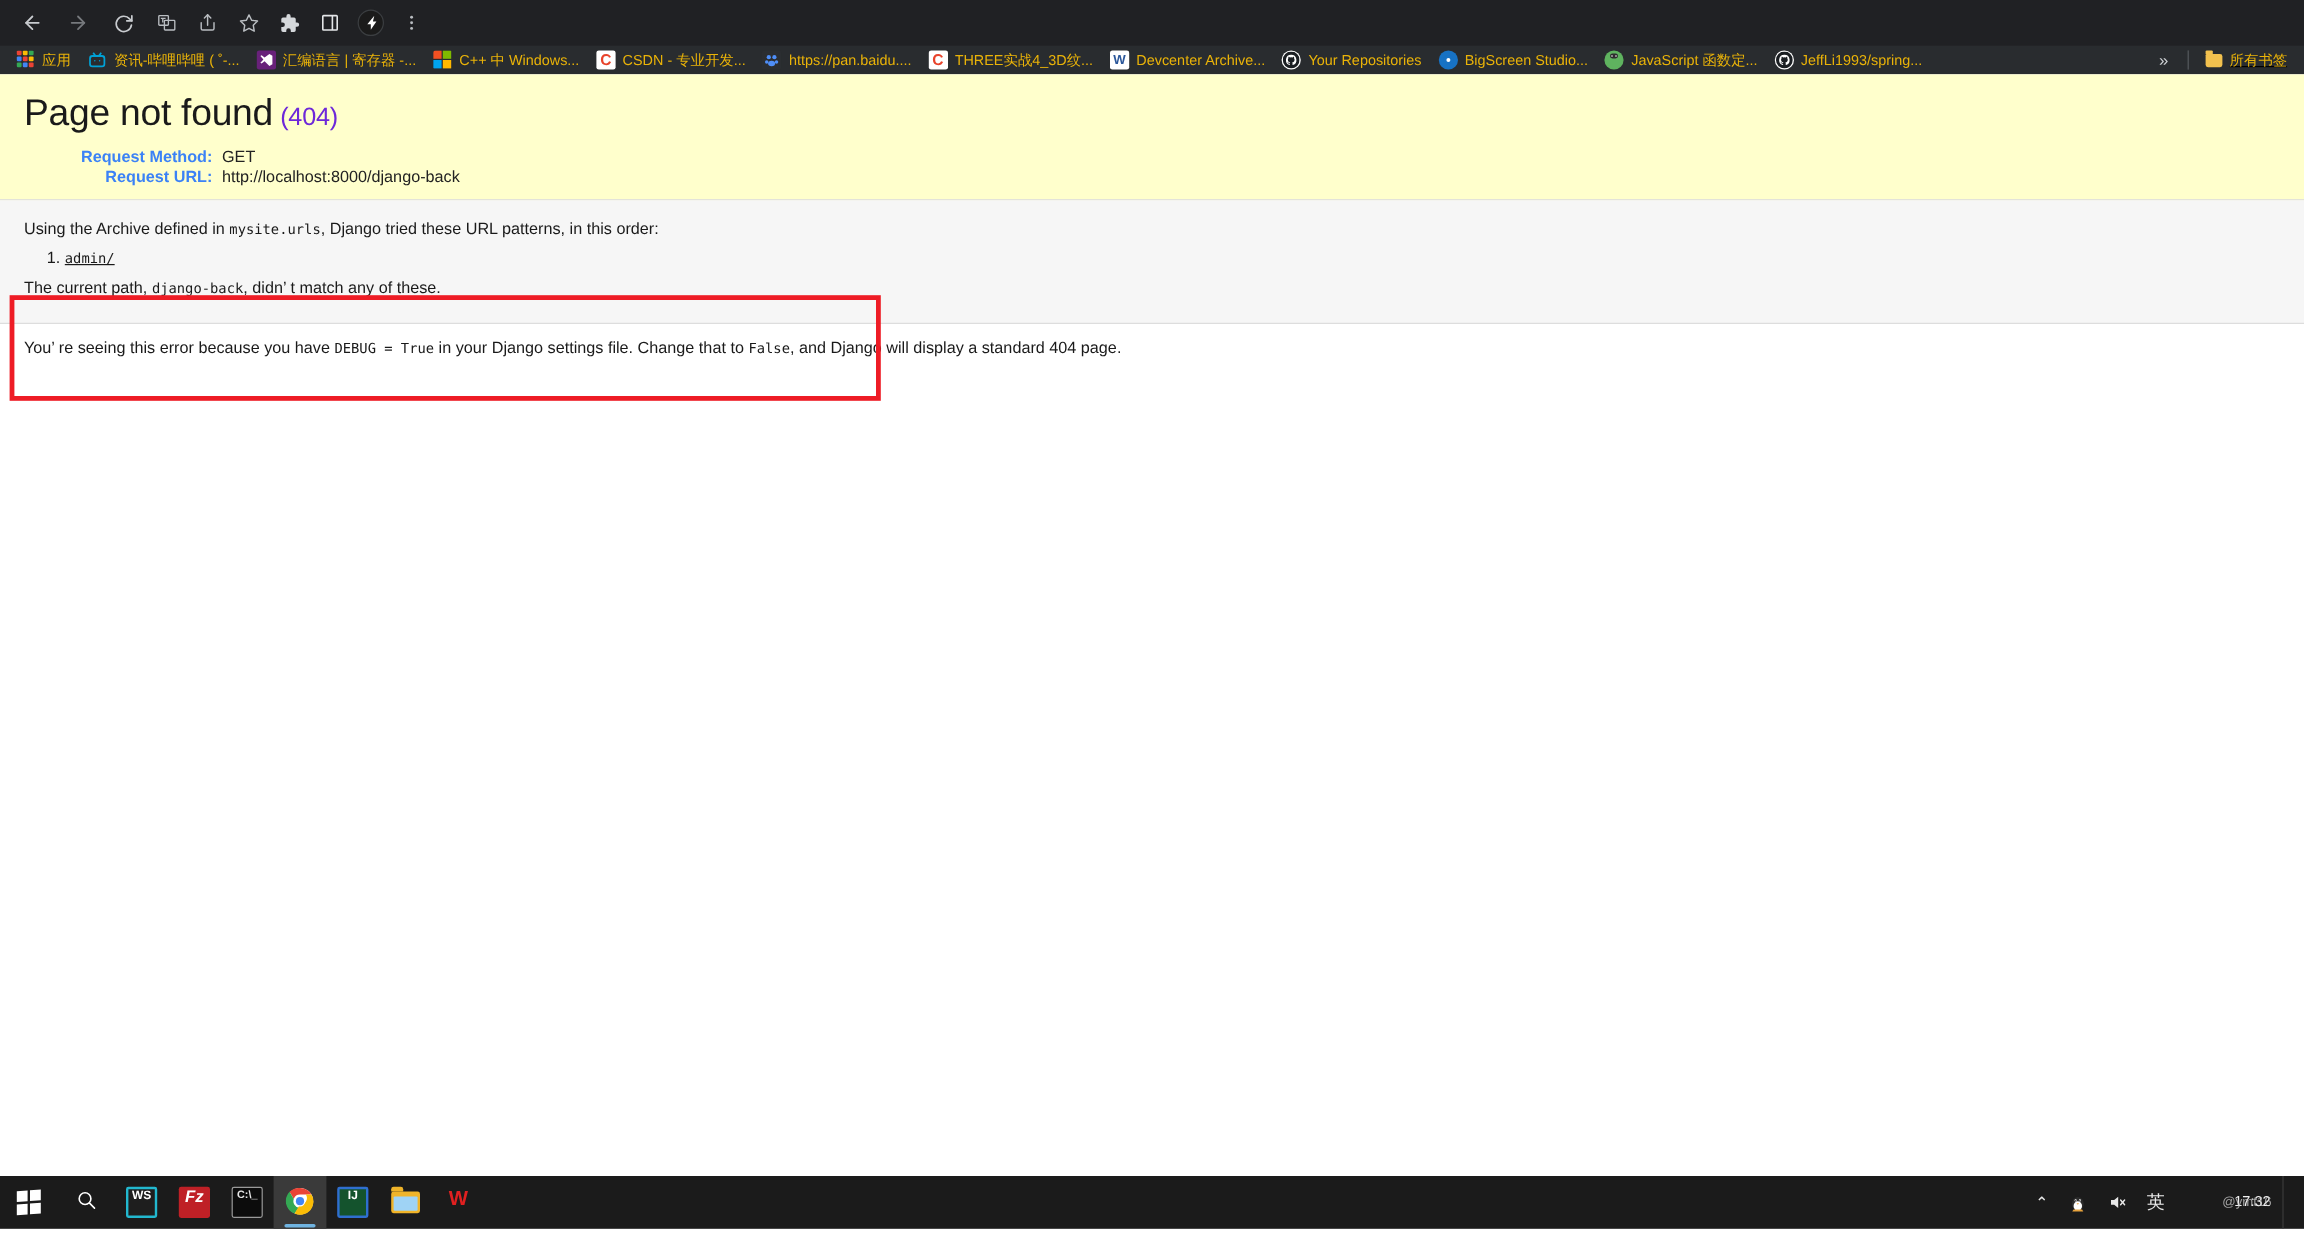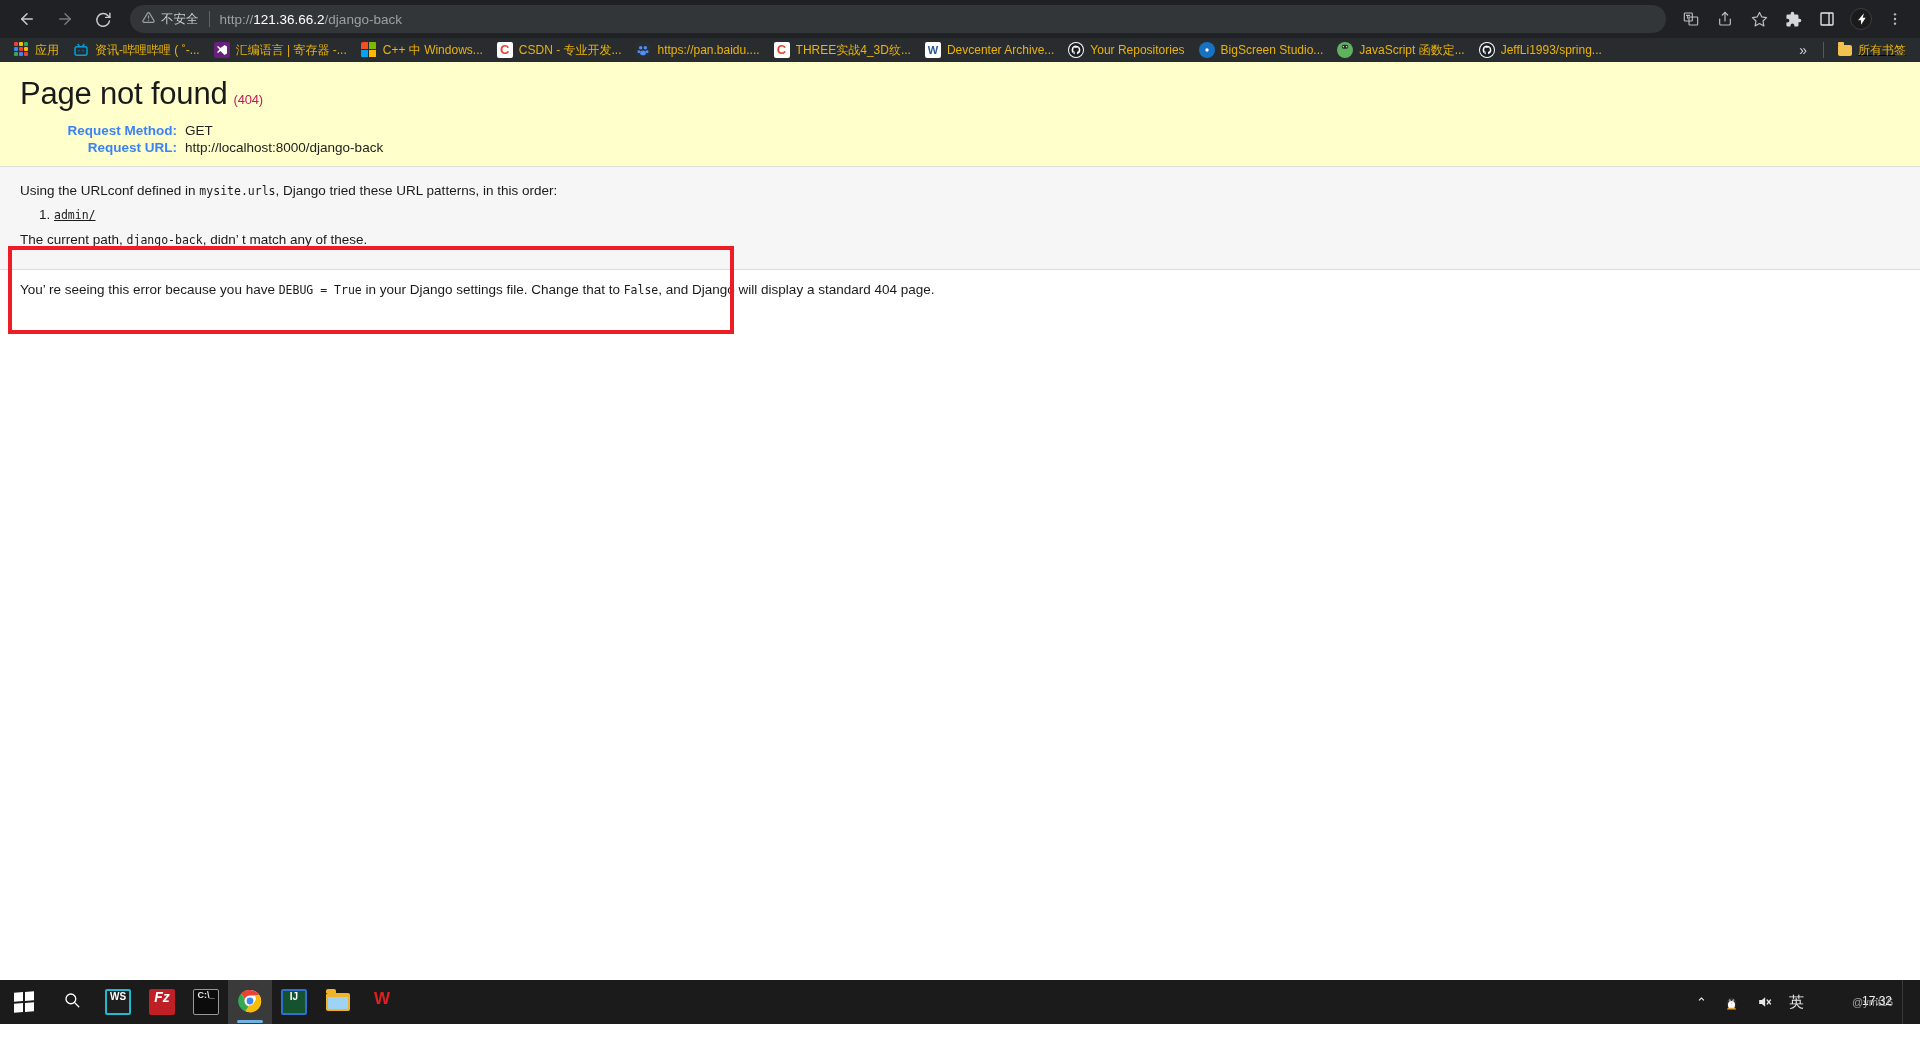--- a/index.html
+++ b/index.html
@@ -157,22 +157,22 @@
   }
   #page-title {
     font-family: "Liberation Sans", sans-serif;
     font-size: 31px;
     font-weight: 400;
     color: #1a1a1a;
     margin: 0 0 10px 20px;
     letter-spacing: -0.2px;
   }
   #page-title .code-404 {
-    font-size: 13px;
-    color: #be185d;
+    font-size: 21px;
+    color: #6d28d9;
     margin-left: 6px;
   }
   table#meta-table {
     border-collapse: collapse;
     margin-left: 20px;
   }
   #meta-table th {
     text-align: right;
     color: #3b82f6;
     font-weight: bold;
@@ -328,34 +328,20 @@
           <polyline points="12 5 19 12 12 19"></polyline>
         </svg>
     </div>
     <div class="nav-btn">
       <svg width="17" height="17" viewBox="0 0 24 24" fill="none" stroke="currentColor" stroke-width="2" stroke-linecap="round" stroke-linejoin="round">
           <polyline points="21 3 21 9 15 9"></polyline>
           <path d="M20.49 14A9 9 0 1 1 18.36 6.64L21 9"></path>
         </svg>
     </div>
 
-    <div id="omnibox">
-      <div id="security-chip">
-        <span class="warn-tri">
-          <svg width="13" height="13" viewBox="0 0 24 24" fill="none" stroke="#9aa0a6" stroke-width="2.2" stroke-linecap="round" stroke-linejoin="round">
-              <path d="M10.29 3.86L1.82 18a2 2 0 0 0 1.71 3h16.94a2 2 0 0 0 1.71-3L13.71 3.86a2 2 0 0 0-3.42 0z"></path>
-              <line x1="12" y1="9" x2="12" y2="13"></line>
-              <line x1="12" y1="17" x2="12.01" y2="17"></line>
-            </svg>
-        </span>
-        <span id="not-secure-label">不安全</span>
-      </div>
-      <div id="omnibox-divider"></div>
-      <div id="url-text"><span>http://</span><span class="host">121.36.66.2</span><span>/django-back</span></div>
-    </div>
 
     <div id="toolbar-actions">
       <div class="tb-icon">
         <svg width="16" height="16" viewBox="0 0 24 24" fill="none" stroke="currentColor" stroke-width="1.7">
             <rect x="2" y="3" width="12" height="12" rx="1"></rect>
             <rect x="9" y="9" width="13" height="12" rx="1"></rect>
             <path d="M4.5 6.5h6M7 6.5v5"></path>
           </svg>
       </div>
       <div class="tb-icon">
@@ -541,21 +527,21 @@
         </tr>
         <tr>
           <th>Request URL:</th>
           <td>http://localhost:8000/django-back</td>
         </tr>
       </tbody>
     </table>
   </div>
 
   <div id="info-section">
-    <p><span>Using the URLconf defined in </span><code>mysite.urls</code><span>, Django tried these URL patterns, in this order:</span></p>
+    <p><span>Using the Archive defined in </span><code>mysite.urls</code><span>, Django tried these URL patterns, in this order:</span></p>
 
     <ol id="url-pattern-list">
       <li><code>admin/</code></li>
     </ol>
 
     <p><span>The current path, </span><code>django-back</code><span>, didn’ t match any of these.</span></p>
   </div>
 
   <p id="explanation"><span>You’ re seeing this error because you have </span><code>DEBUG = True</code><span> in your Django settings file. Change that to </span><code>False</code><span>, and Django will display a standard 404 page.</span></p>
 

